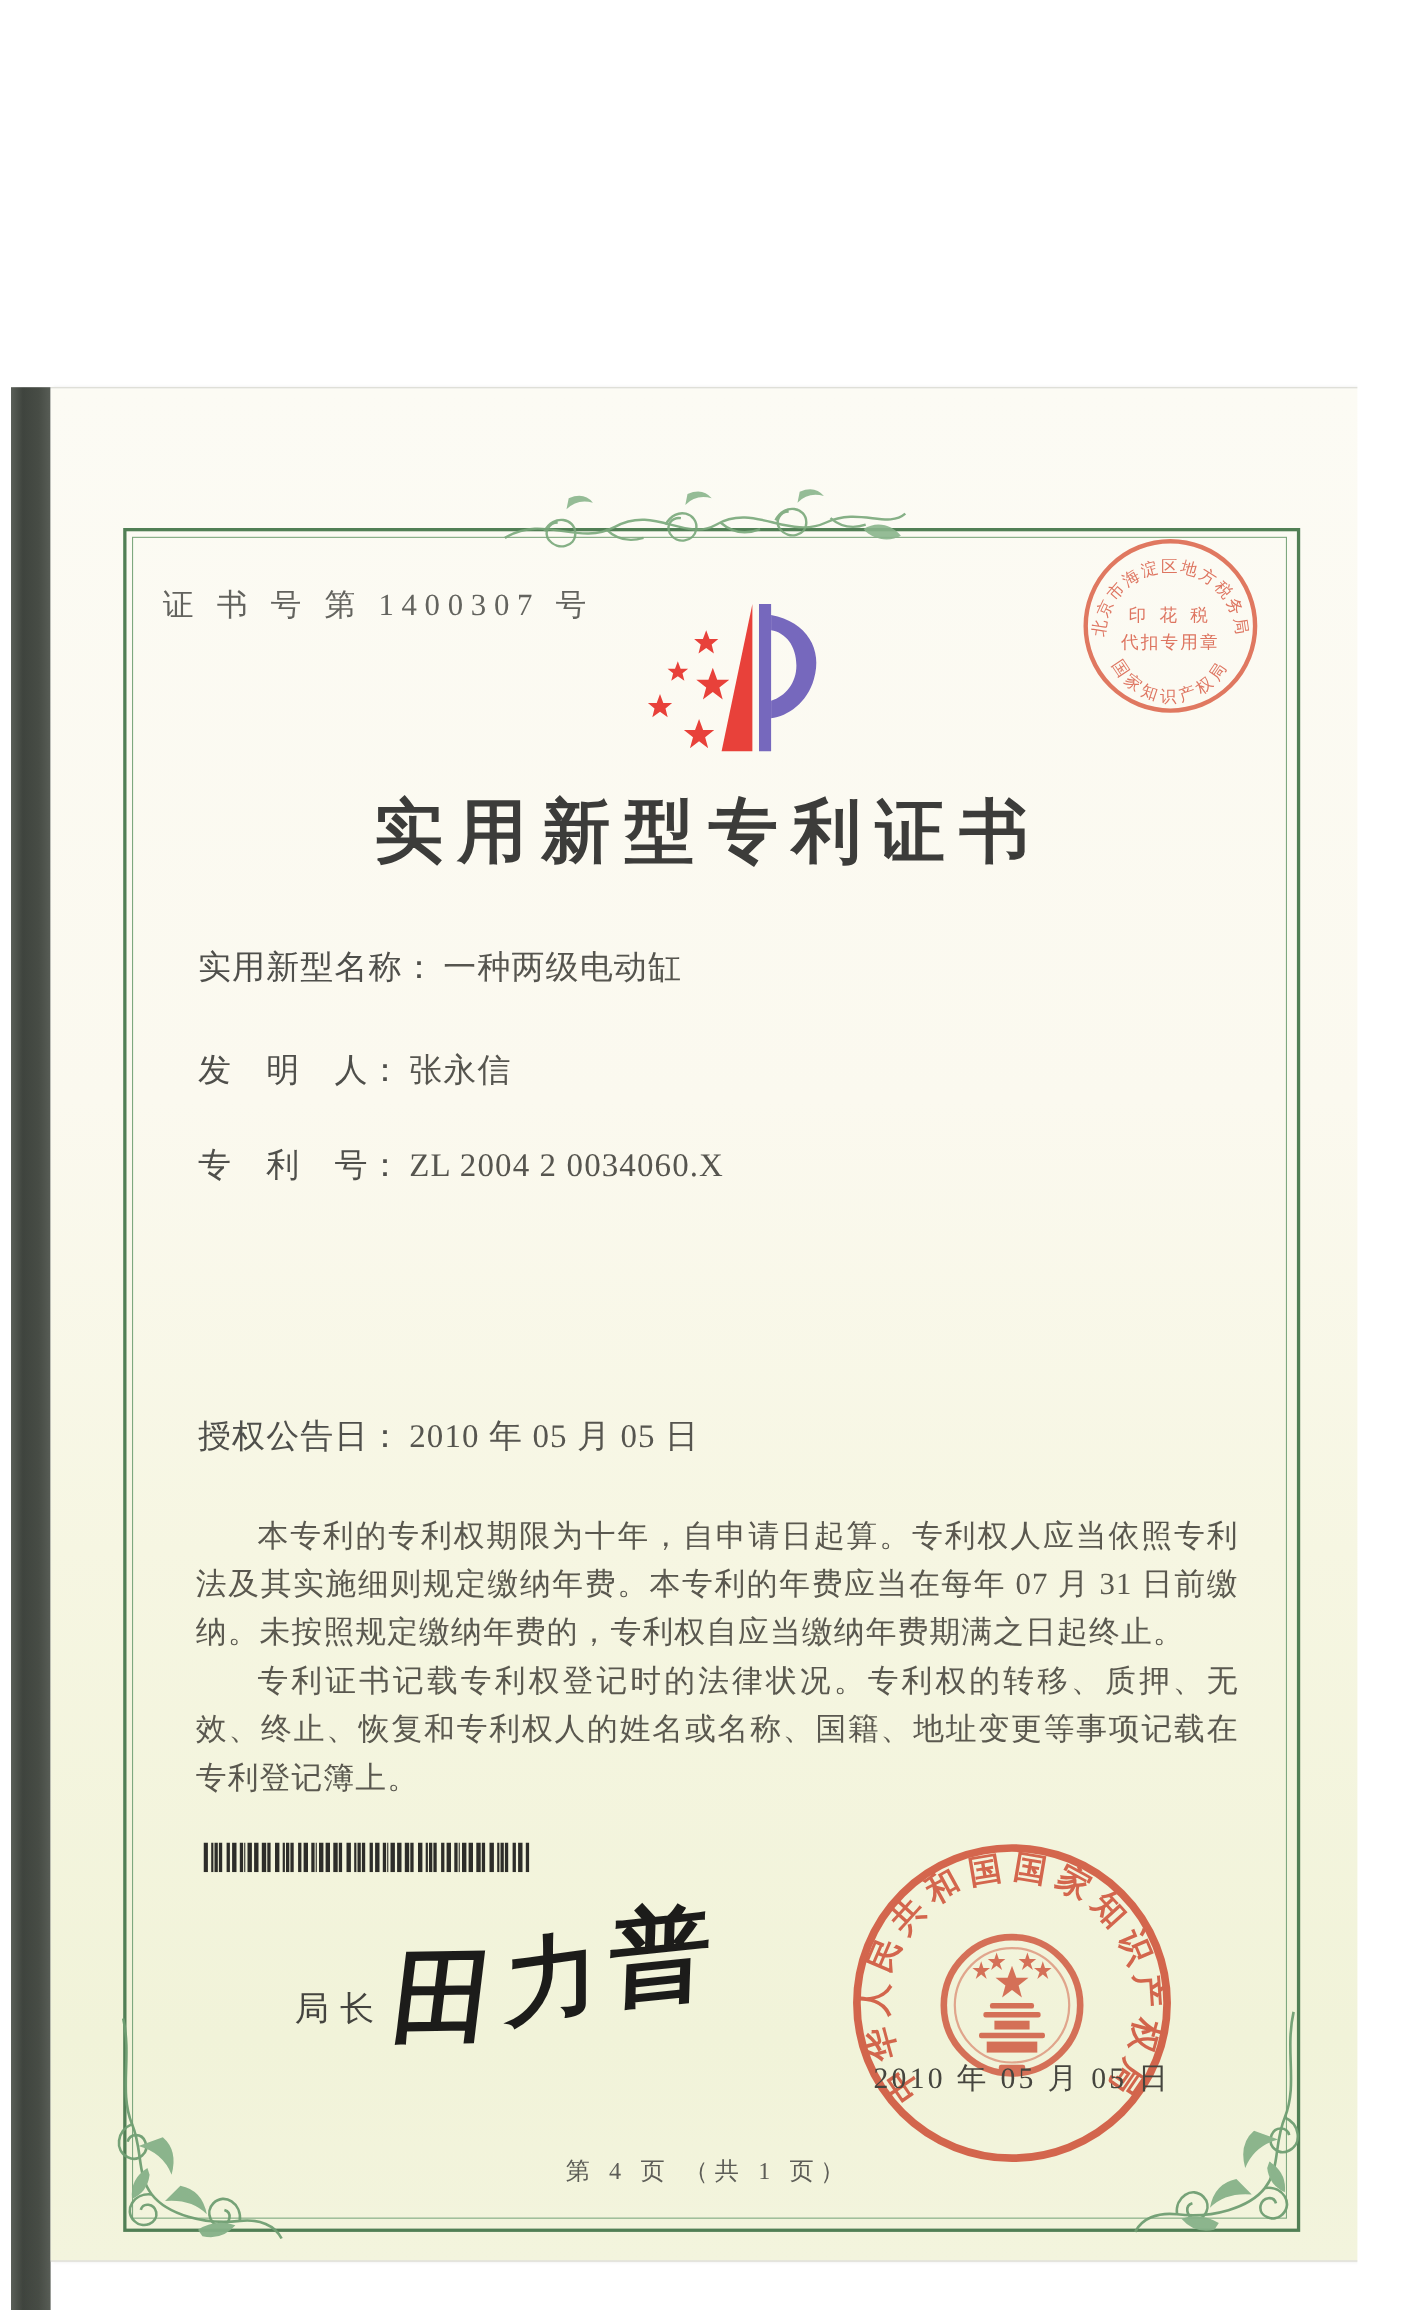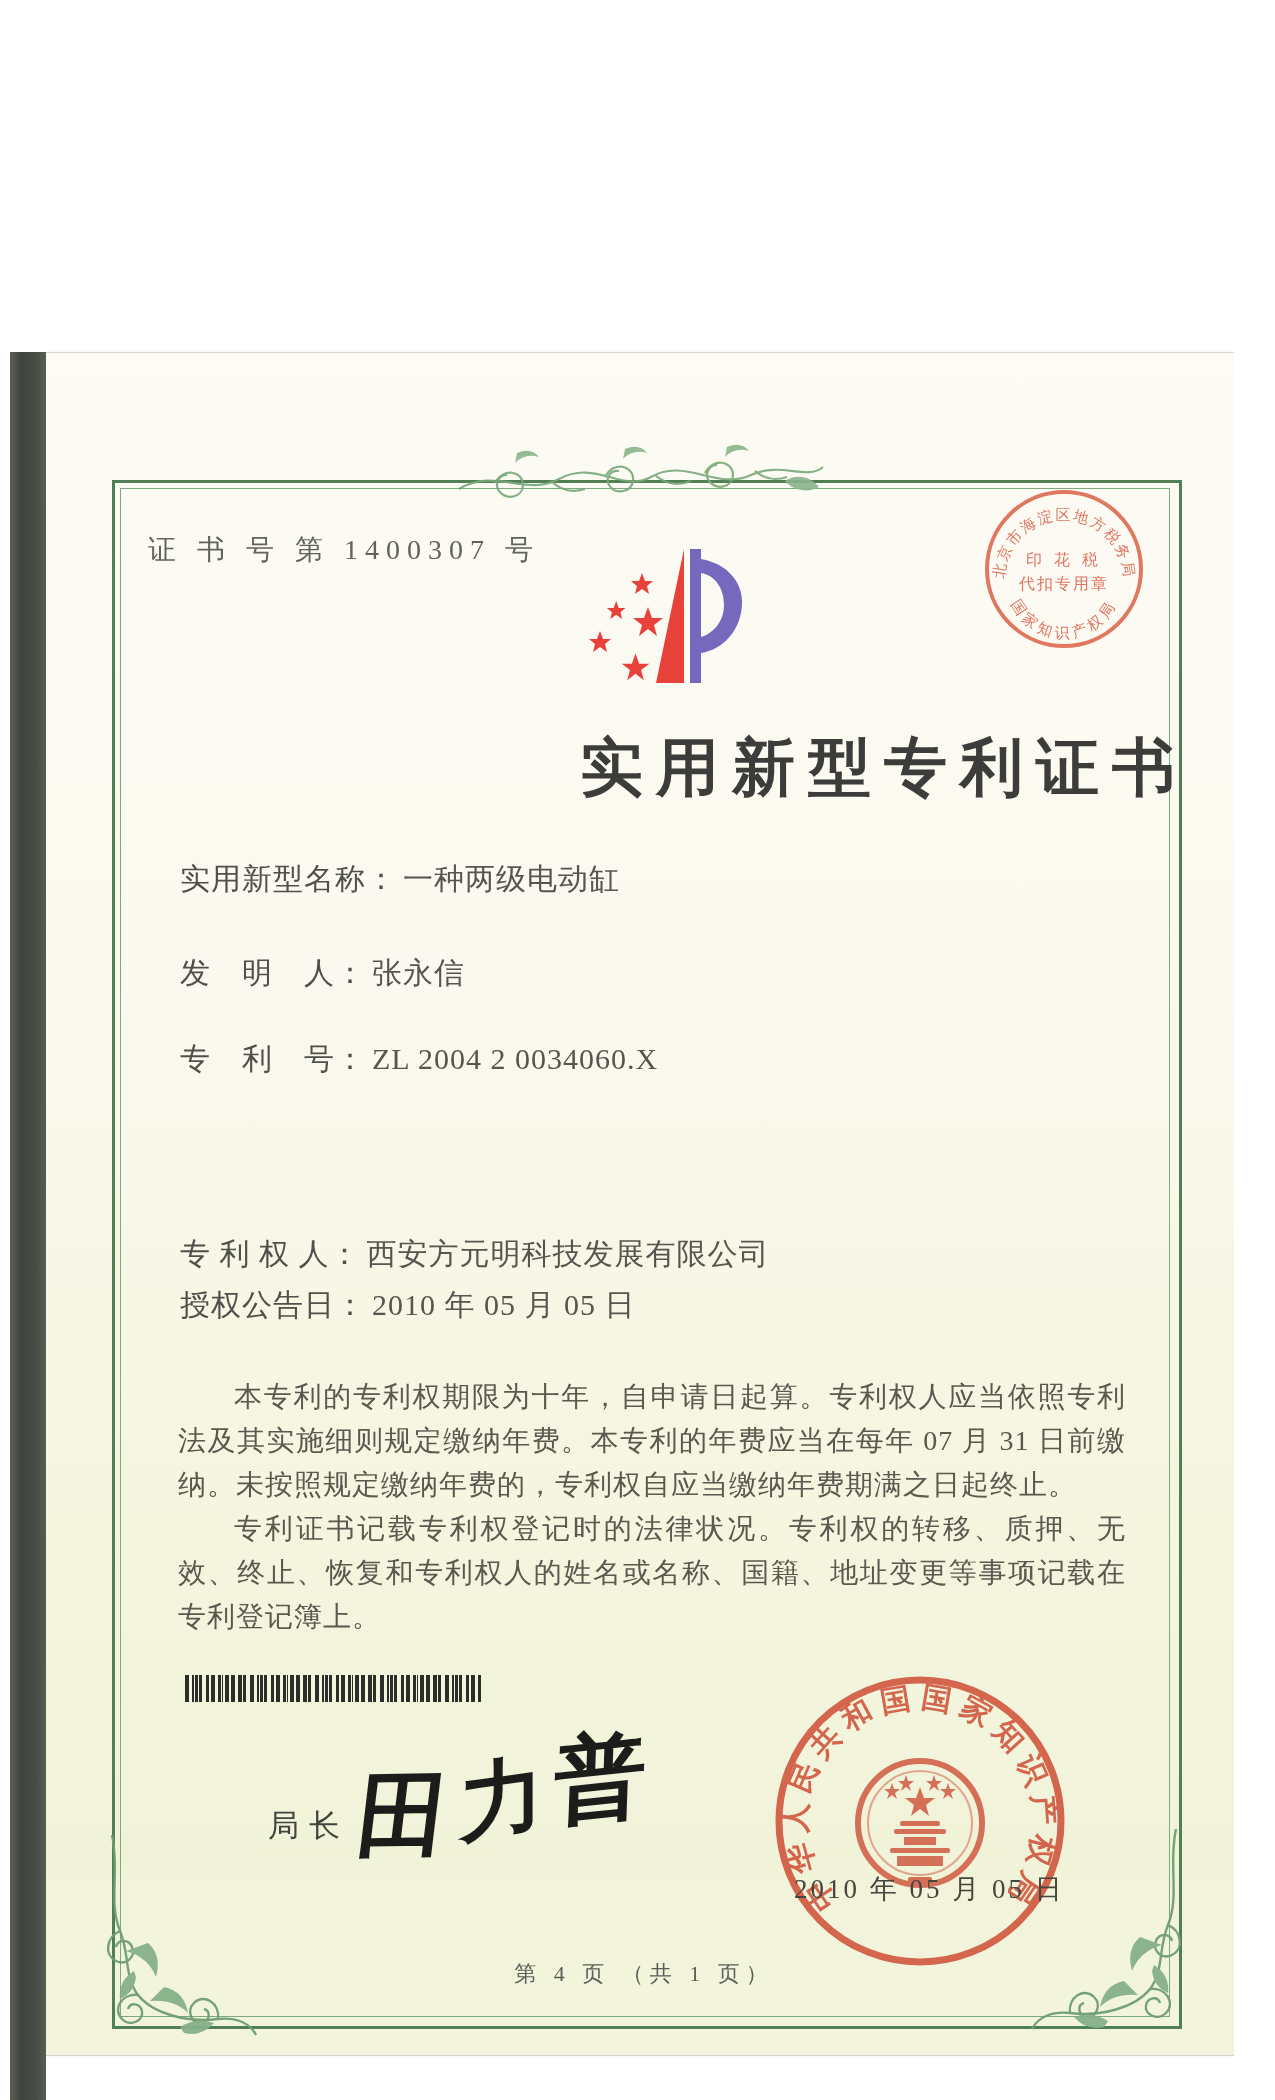--- a/index.html
+++ b/index.html
@@ -9,21 +9,21 @@
          background:linear-gradient(90deg,#5a5f58 0%,#3f443e 30%,#474c45 70%,#585d56 100%);}
   .paper{position:absolute;left:46px;top:352px;width:1212px;height:1702px;
          background:linear-gradient(180deg,#fcfbf4 0%,#fbf9ef 38%,#f6f6e2 62%,#f1f3d9 88%,#f3f4dd 100%);
          border-right:1px solid #c9c9c0;border-top:1px solid #d8d8cf;border-bottom:1px solid #d2d2c8;
          box-shadow:2px 0 3px rgba(0,0,0,0.08);}
   .frame-outer{position:absolute;left:66px;top:127px;width:1064px;height:1543px;
          border:3px solid #517f55;}
   .frame-inner{position:absolute;left:74px;top:135px;width:1048px;height:1527px;
          border:1px solid #7ea87f;}
   .cert-no{position:absolute;left:102px;top:178px;font-size:28px;letter-spacing:7px;color:#63635e;}
-  .title{position:absolute;left:66px;top:360px;width:1064px;margin:12px;text-align:right;
+  .title{position:absolute;left:66px;top:360px;width:1064px;margin:0;text-align:center;
          font-size:63px;font-weight:600;letter-spacing:13px;color:#3c3c3a;}
   .logo{position:absolute;left:492px;top:192px;}
   .ornament{position:absolute;pointer-events:none;}
   .field{position:absolute;left:134px;font-size:30px;color:#4f4f4b;letter-spacing:1px;white-space:nowrap;}
   .field .val{color:#56554f;margin-left:6px;}
   .f1{top:506px;} .f2{top:600px;} .f3{top:686px;} .f4{top:782px;} .f5{top:881px;} .f6{top:932px;}
   .body{position:absolute;left:132px;top:1022px;width:948px;font-size:28px;line-height:44px;
         color:#5a584f;text-align:justify;letter-spacing:1px;}
   .body p{margin:0;text-indent:2em;}
   .barcode{position:absolute;left:139px;top:1322px;width:378px;height:27px;display:flex;align-items:stretch;overflow:hidden;}
@@ -131,23 +131,20 @@
 
     <div class="field f2">
       <span class="lab">发　明　人：</span><span class="val">张永信</span>
     </div>
     <div class="field f1">
       <span class="lab">实用新型名称：</span><span class="val">一种两级电动缸</span>
     </div>
     <div class="field f3">
       <span class="lab">专　利　号：</span><span class="val">ZL 2004 2 0034060.X</span>
     </div>
-    <div class="field f5">
-      <span class="lab">专 利 权 人：</span><span class="val">西安方元明科技发展有限公司</span>
-    </div>
     <div class="field f6">
       <span class="lab">授权公告日：</span><span class="val">2010 年 05 月 05 日</span>
     </div>
 
     <div class="body">
       <p>本专利的专利权期限为十年，自申请日起算。专利权人应当依照专利法及其实施细则规定缴纳年费。本专利的年费应当在每年 07 月 31 日前缴纳。未按照规定缴纳年费的，专利权自应当缴纳年费期满之日起终止。</p>
       <p>专利证书记载专利权登记时的法律状况。专利权的转移、质押、无效、终止、恢复和专利权人的姓名或名称、国籍、地址变更等事项记载在专利登记簿上。</p>
     </div>
 
     <div class="barcode">

